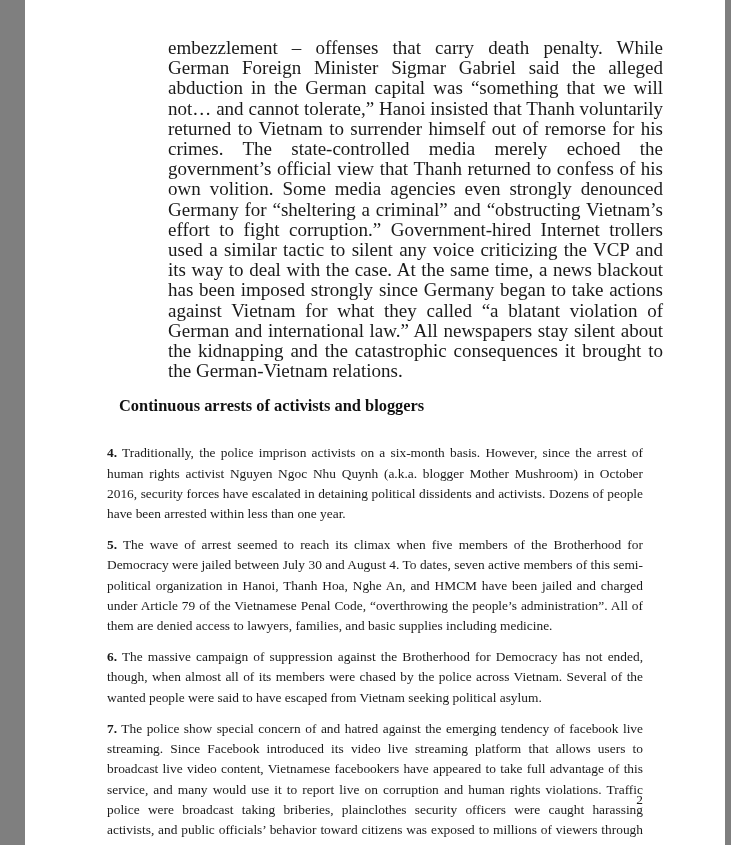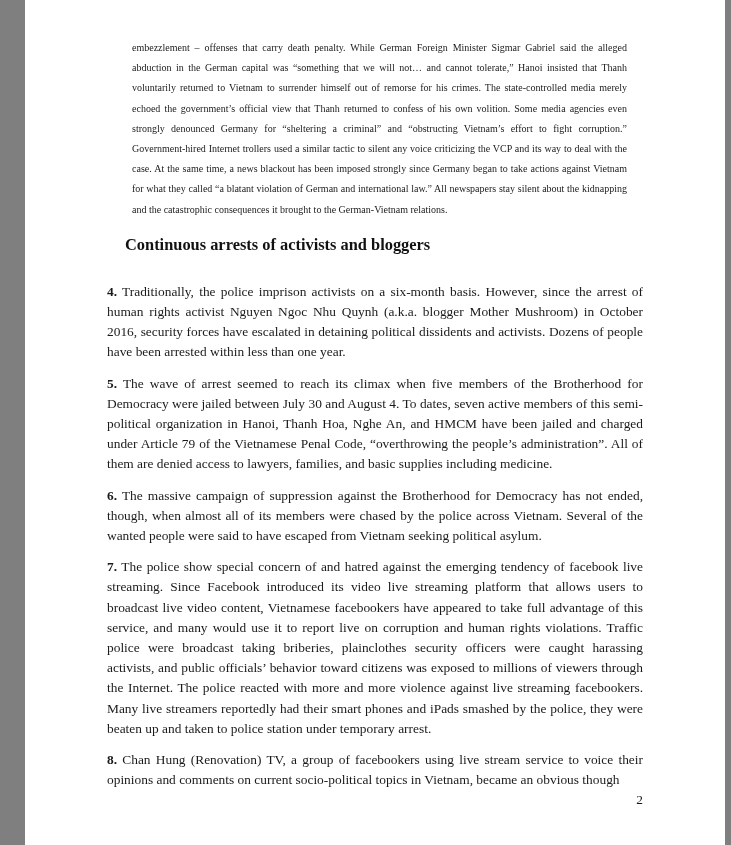--- a/index.html
+++ b/index.html
@@ -23,28 +23,28 @@
       height: 845px;
       background: #ffffff;
     }
     .content {
       position: absolute;
       left: 82px;
       top: 38px;
       width: 536px;
     }
     .block-quote {
-      margin-left: 25px;
+      margin-left: 61px;
       width: 495px;
-      font-size: 10px;
+      font-size: 19px;
       line-height: 20.2px;
       text-align: justify;
     }
     .section-heading {
-      margin: 14px 0 0 18px;
+      margin: 14px 0 0 12px;
       font-size: 16.4px;
       font-weight: bold;
       line-height: 22px;
       color: #111;
     }
     .para {
       font-size: 13.4px;
       line-height: 20.2px;
       text-align: justify;
       margin: 11px 0 0 0;

